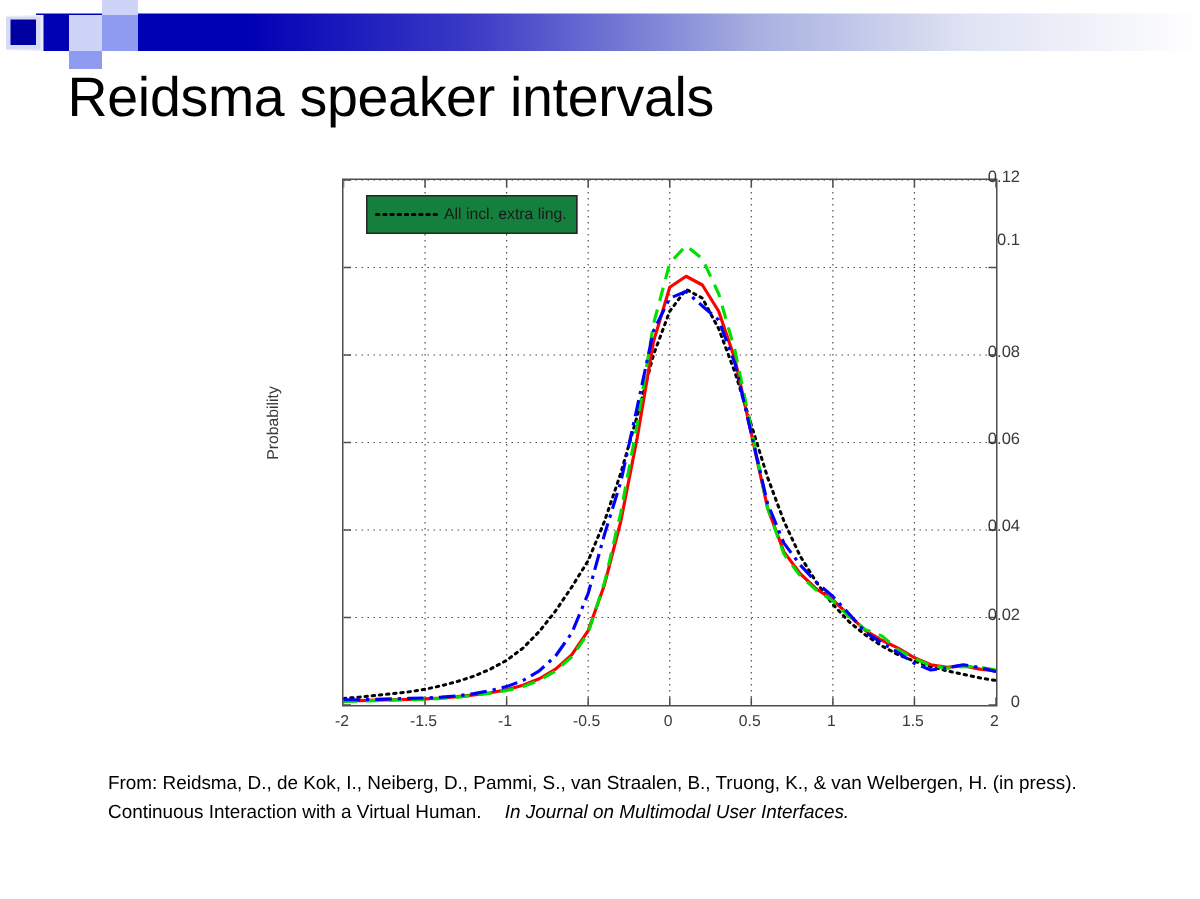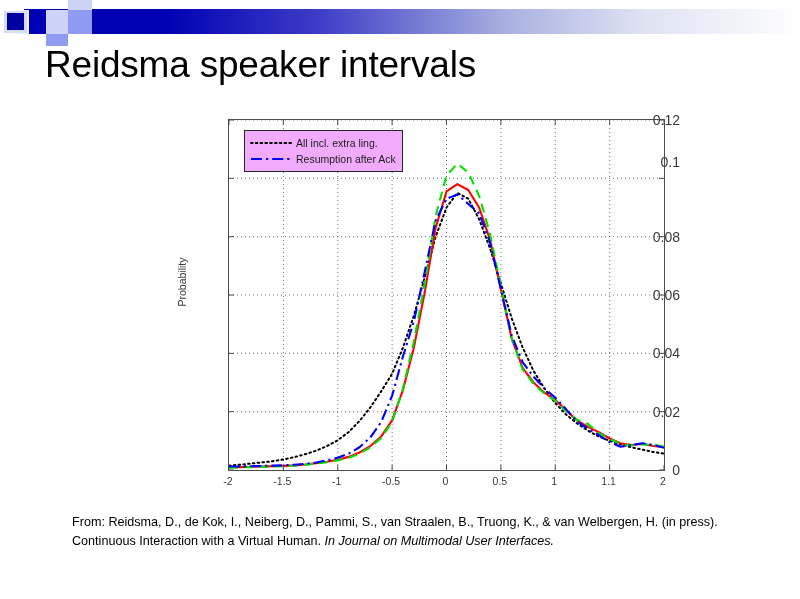--- a/index.html
+++ b/index.html
@@ -35,54 +35,54 @@
   }
   
   #figure{position:absolute;left:170px;top:108px;width:510px;height:400px;}
   #plot-frame{
     position:absolute;left:58px;top:11px;width:437px;height:352px;
     border:1px solid #4d4d4d;background:#ffffff;box-sizing:border-box;
   }
   #plot-svg{position:absolute;left:0;top:0;}
   .ytick-label{
     position:absolute;right:0;width:52px;text-align:right;
-    font-size:14px;color:#3a3a3a;font-family:"Liberation Sans", sans-serif;
+    font-size:11px;color:#3a3a3a;font-family:"Liberation Sans", sans-serif;
   }
   .xtick-label{
     position:absolute;top:367px;width:40px;text-align:center;
     font-size:10.5px;color:#3a3a3a;font-family:"Liberation Sans", sans-serif;
   }
   #xaxis-label{
     position:absolute;top:383px;left:58px;width:437px;text-align:center;
     font-size:10.5px;color:#3a3a3a;
   }
   #yaxis-label{
     position:absolute;left:-33px;top:168px;width:90px;text-align:center;
     font-size:10.5px;color:#3a3a3a;
     transform:rotate(-90deg);transform-origin:center center;
   }
   
   #legend{
     position:absolute;left:74px;top:22px;
-    border:1px solid #262626;background:#f0abfc;
+    border:1px solid #262626;background:#15803d;
     padding:4px 6px 4px 5px;
   }
   .legend-row{display:flex;align-items:center;height:16px;}
   .legend-sample{width:44px;height:12px;flex:0 0 44px;}
   .legend-text{
     font-size:10.5px;color:#1a1a1a;white-space:nowrap;padding-left:2px;
     font-family:"Liberation Sans", sans-serif;
   }
   
   #caption{
     position:absolute;left:72px;top:513px;width:660px;
     font-size:12.6px;line-height:19px;color:#000000;
     font-family:"Liberation Sans", sans-serif;
   }
-  #caption .ital{font-style:italic;}
+  #caption .ital{font-style:italic;margin-left:12px;}
 </style>
 </head>
 <body>
 
 <div id="header-decoration">
   <div class="grad-bar"></div>
   <div class="sq sq-fade"></div>
   <div class="sq sq-j"></div>
   <div class="sq sq-k"></div>
   <div class="sq sq-g"></div>
@@ -152,41 +152,35 @@
       </svg>
   </div>
 
   <div id="legend">
       <div class="legend-row">
         <svg class="legend-sample" width="44" height="12" viewBox="0 0 44 12">
           <line x1="1" y1="6" x2="43" y2="6" stroke="#000000" stroke-width="2" stroke-linecap="round" stroke-dasharray="1.6,3.2"></line>
         </svg>
         <span class="legend-text">All incl. extra ling.</span>
       </div>
-      <div class="legend-row">
-        <svg class="legend-sample" width="44" height="12" viewBox="0 0 44 12">
-          <line x1="1" y1="6" x2="43" y2="6" stroke="#0000ff" stroke-width="2.2" stroke-linecap="butt" stroke-dasharray="11,4,2.2,4"></line>
-        </svg>
-        <span class="legend-text">Resumption after Ack</span>
-      </div>
     </div>
 
 <div class="ytick-label" style="top: 354px;">0</div>
     <div class="ytick-label" style="top: 295.667px;">0.02</div>
     <div class="ytick-label" style="top: 237.333px;">0.04</div>
     <div class="ytick-label" style="top: 179px;">0.06</div>
     <div class="ytick-label" style="top: 120.667px;">0.08</div>
     <div class="ytick-label" style="top: 46px;">0.1</div>
     <div class="ytick-label" style="top: 4px;">0.12</div>
     <div class="xtick-label" style="left: 38px;">-2</div>
     <div class="xtick-label" style="left: 92.375px;">-1.5</div>
     <div class="xtick-label" style="left: 146.75px;">-1</div>
     <div class="xtick-label" style="left: 201.125px;">-0.5</div>
     <div class="xtick-label" style="left: 255.5px;">0</div>
     <div class="xtick-label" style="left: 309.875px;">0.5</div>
     <div class="xtick-label" style="left: 364.25px;">1</div>
-    <div class="xtick-label" style="left: 418.625px;">1.1</div>
+    <div class="xtick-label" style="left: 418.625px;">1.5</div>
     <div class="xtick-label" style="left: 473px;">2</div>
   </div>
 
 <div id="caption">
   <span>From: Reidsma, D., de Kok, I., Neiberg, D., Pammi, S., van Straalen, B., Truong, K., &amp; van Welbergen, H. (in press).  Continuous Interaction with a Virtual Human.  </span><span class="ital">In Journal on Multimodal User Interfaces.</span>
 </div>
 
 </body></html>

